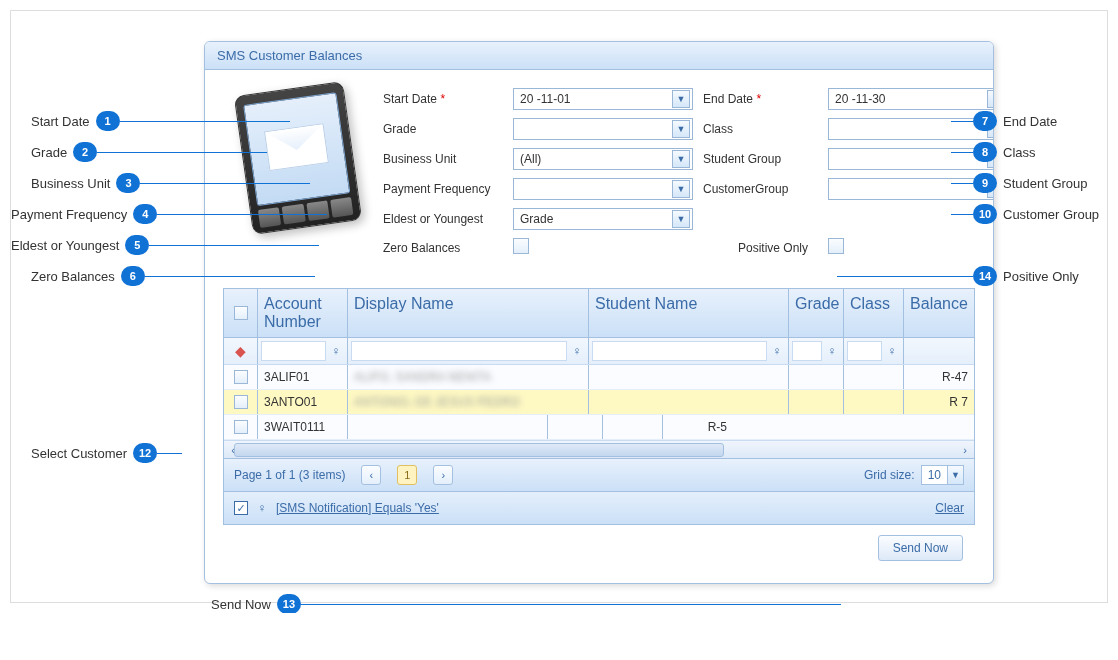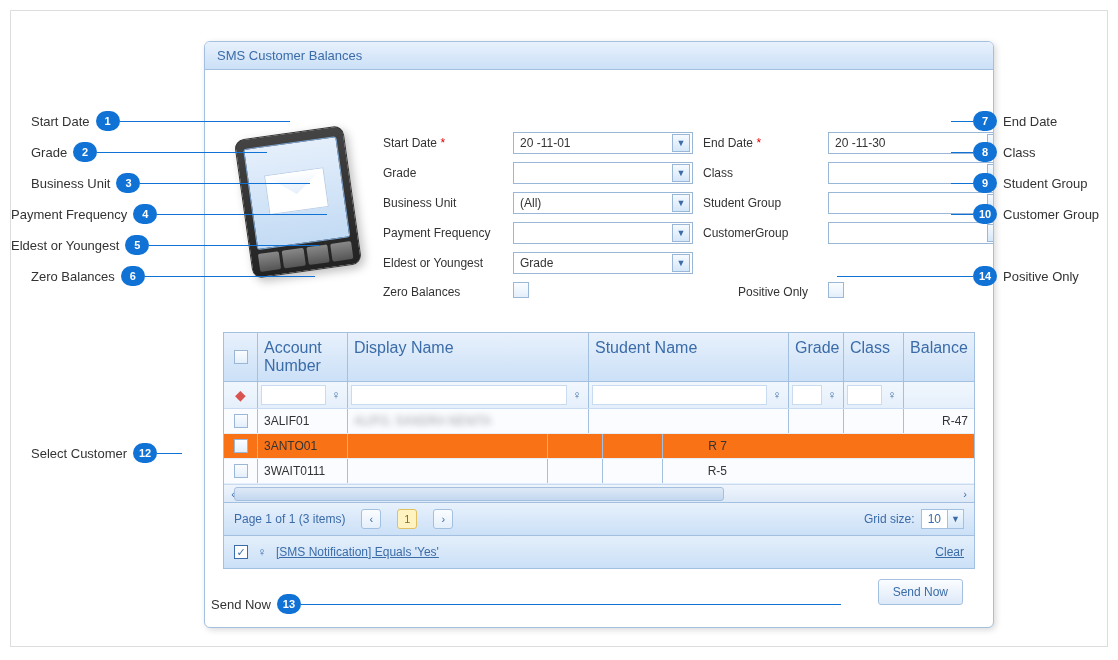--- a/index.html
+++ b/index.html
@@ -1,21 +1,21 @@
 <!DOCTYPE html>
 <html><head>
 <meta charset="utf-8">
 <style>
   * { box-sizing: border-box; }
   body { margin: 0; font-family: Arial, sans-serif; font-size: 12px; color: #333; background: #fff; padding: 10px; }
   .outer { border: 1px solid #ddd; padding: 30px 18px 18px 18px; width: 1098px; margin: 0 auto; position: relative; }
   .panel { border: 1px solid #a4c0e0; border-radius: 6px; overflow: hidden; margin-left: 175px; width: 790px; background: #fff; box-shadow: 2px 2px 6px rgba(0,0,0,0.15); }
   .panel-header { background: linear-gradient(#e8f1fc, #cbe0f7); color: #3b6ca8; font-size: 13px; padding: 6px 12px; border-bottom: 1px solid #a4c0e0; }
   .panel-body { padding: 18px 18px 12px 18px; }
-  .form-area { position: relative; min-height: 180px; margin-top: 44px; }
+  .form-area { position: relative; min-height: 180px; }
   .phone-img { position: absolute; left: 0; top: 0; width: 150px; height: 150px; }
   .form-grid { margin-left: 160px; display: grid; grid-template-columns: 120px 180px 115px 180px; gap: 8px 10px; align-items: center; }
   .lbl { font-size: 12px; color: #333; white-space: nowrap; }
   .req { color: #d00; }
   .combo { border: 1px solid #9ab7d8; background: #fff; height: 22px; display: flex; align-items: center; justify-content: space-between; padding: 0 2px 0 6px; }
   .combo-text { color: #333; font-size: 12px; }
   .combo-btn { width: 18px; height: 18px; background: linear-gradient(#f5faff,#d5e7f9); border: 1px solid #9ab7d8; display: flex; align-items: center; justify-content: center; color: #3b6ca8; font-size: 9px; }
   .chk { width: 16px; height: 16px; border: 1px solid #9ab7d8; background: linear-gradient(#fbfdff,#e4effb); display: inline-block; }
 
   
@@ -39,21 +39,21 @@
   .gc-dname { flex: 1 1 auto; }
   .gc-sname { width: 200px; flex: 0 0 200px; }
   .gc-grade { width: 55px; flex: 0 0 55px; }
   .gc-class { width: 60px; flex: 0 0 60px; }
   .gc-bal { width: 70px; flex: 0 0 70px; text-align: center; }
   .gfilter { display: flex; background: linear-gradient(#f2f7fd,#e5effb); border-bottom: 1px solid #c8dbf0; }
   .gfilter .gcell { padding: 3px; display:flex; align-items:center; }
   .finput { flex:1; border:1px solid #c8dbf0; height:20px; background:#fff; margin-right:2px; }
   .ficon { width:16px; height:16px; color:#3b6ca8; font-size:12px; display:flex; align-items:center; justify-content:center; }
   .erase { color:#d9534f; font-size:14px; }
-  .grow { display:flex; border-bottom: 1px solid #e4effb; background:#f97316; }
+  .grow { display:flex; border-bottom: 1px solid #e4effb; background:#fef9c3; }
   .grow:nth-child(odd) { background:#fafcff; }
   .grow .gcell { padding:5px 6px; font-size:12px; }
   .blurred { color: transparent; text-shadow: 0 0 6px #999; user-select:none; }
   .bal { text-align: right; }
   .hscroll { height: 18px; background: linear-gradient(#f0f5fc,#dde9f8); border-top:1px solid #c8dbf0; position:relative; }
   .hscroll .thumb { position:absolute; left:10px; top:2px; height:14px; width:490px; background:linear-gradient(#dfe9f7,#c3d7ef); border:1px solid #a4c0e0; border-radius:3px; }
   .hscroll .arrow { position:absolute; top:0; width:18px; height:18px; display:flex; align-items:center; justify-content:center; color:#3b6ca8; font-size:11px; }
   .hscroll .arrow.l { left:0; }
   .hscroll .arrow.r { right:0; }
   .pager { display:flex; align-items:center; justify-content:space-between; padding:6px 10px; background:linear-gradient(#e8f1fc,#cbe0f7); color:#3b6ca8; font-size:12px; border-top:1px solid #a4c0e0; }
@@ -305,20 +305,21 @@
               <div class="gcell gc-sname"></div>
               <div class="gcell gc-grade"></div>
               <div class="gcell gc-class"></div>
               <div class="gcell gc-bal bal">R-47</div>
             </div>
             <div class="grow">
               <div class="gcell gc-chk">
                 <span class="chk" style="width:14px;height:14px;"></span>
               </div>
               <div class="gcell gc-acct">3ANTO01</div>
+              <div class="gcell gc-dname blurred">ANTONIO, DE JESUS PEDRO</div>
               <div class="gcell gc-sname"></div>
               <div class="gcell gc-grade"></div>
               <div class="gcell gc-class"></div>
               <div class="gcell gc-bal bal">R 7</div>
             </div>
             <div class="grow">
               <div class="gcell gc-chk">
                 <span class="chk" style="width:14px;height:14px;"></span>
               </div>
               <div class="gcell gc-acct">3WAIT0111</div>

